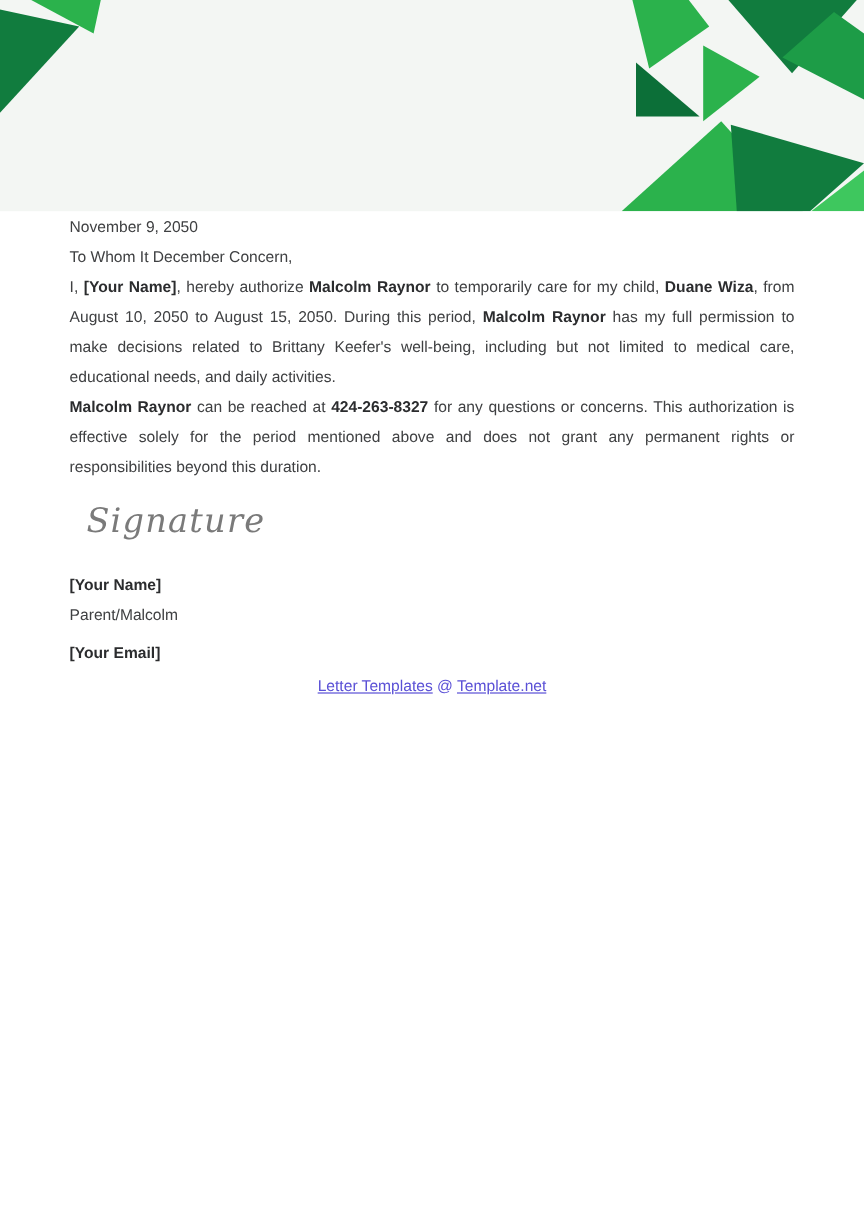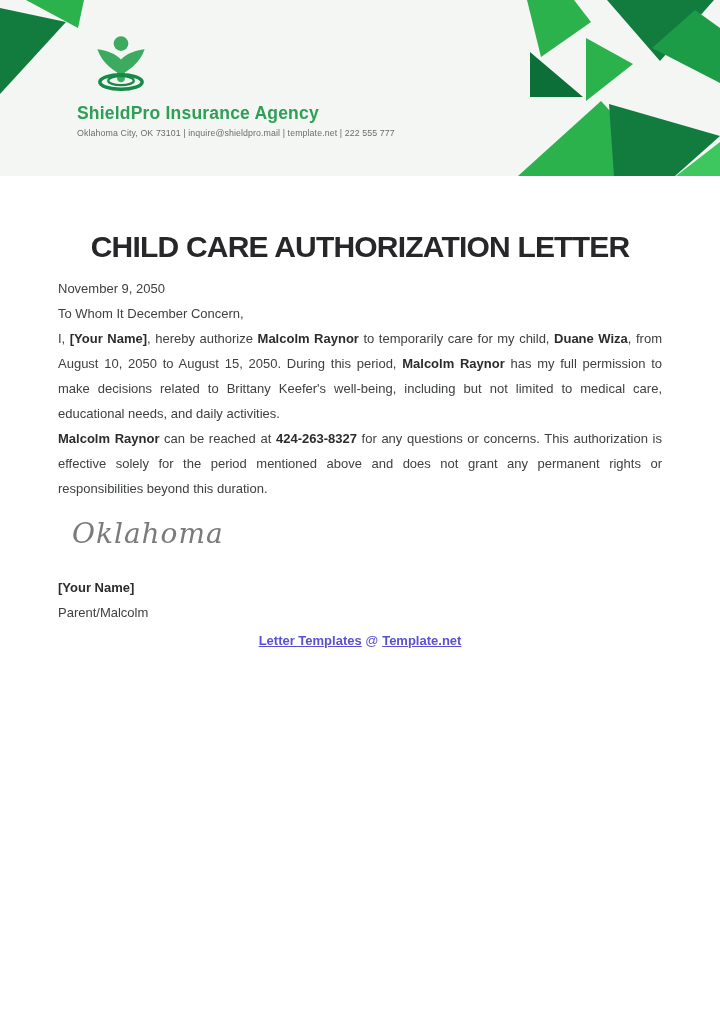--- a/index.html
+++ b/index.html
@@ -27,21 +27,21 @@
   .letter-title{font-size:30px;font-weight:700;color:var(--title-dark);text-align:center;letter-spacing:-0.8px;margin:54px 0 12px 0;line-height:34px;}
   .para{text-align:justify;}
   .line{text-align:left;}
   b{font-weight:700;color:var(--bold-text);}
   .signature{font-family:"DejaVu Serif",serif;font-style:italic;font-size:28px;color:var(--sig-grey);margin:16px 0 0 14px;line-height:34px;letter-spacing:1px;}
   .signer-name{font-weight:700;color:var(--bold-text);margin-top:24px;}
   .signer-email{font-weight:700;color:var(--bold-text);margin-top:6px;}
 
   
   .footer{margin-top:3px;text-align:center;font-size:13px;line-height:25px;color:var(--link-purple);}
-  .footer a{color:var(--link-purple);text-decoration:underline;cursor:pointer;font-weight:bold;}
+  .footer a{color:var(--link-purple);text-decoration:underline;cursor:pointer;}
   .footer .sep{text-decoration:none;}
 </style>
 </head>
 <body>
 
 <div class="page">
 
   <div class="header">
     <svg class="triangles" viewBox="0 0 720 176" xmlns="http://www.w3.org/2000/svg">
 
@@ -51,41 +51,31 @@
       <polygon points="527,0 574,0 591,22 541,57" fill="var(--tri-bright)"></polygon>
       <polygon points="530,52 583,97 530,97" fill="var(--tri-deep)"></polygon>
       <polygon points="586,38 633,64 586,101" fill="var(--tri-bright)"></polygon>
       <polygon points="607,0 714,0 660,61" fill="var(--tri-dark)"></polygon>
       <polygon points="652,48 695,10 720,28 720,83" fill="var(--tri-medium)"></polygon>
       <polygon points="518,176 601,101 669,176" fill="var(--tri-bright)"></polygon>
       <polygon points="609,104 720,136 675,176 614,176" fill="var(--tri-dark)"></polygon>
       <polygon points="676,176 720,142 720,176" fill="var(--tri-light)"></polygon>
     </svg>
 
-    <div class="brand-block">
-      <svg class="logo" viewBox="0 0 100 100" xmlns="http://www.w3.org/2000/svg">
-        <circle cx="50" cy="15" r="11.5" fill="var(--logo-green)"></circle>
-        <path d="M50,40 C42,31 28,26 13,24 C21,46 37,56 44,60 L44,70 C44,77 56,77 56,70 L56,60 C63,56 79,46 87,24 C72,26 58,31 50,40 Z" fill="var(--logo-green)"></path>
-        <ellipse cx="50" cy="75" rx="33" ry="11.5" fill="none" stroke="var(--logo-ring)" stroke-width="5.5"></ellipse>
-        <ellipse cx="50" cy="73" rx="20" ry="7" fill="none" stroke="var(--logo-ring)" stroke-width="3.5"></ellipse>
-      </svg>
-      <div class="brand-name">ShieldPro Insurance Agency</div>
-      <div class="contact-line">Oklahoma City, OK 73101 | inquire@shieldpro.mail | template.net | 222 555 777</div>
-    </div>
   </div>
 
   <div class="letter">
-    <div class="letter-title">CHILD CARE AUTHORIZATION LETTER</div>
     <div class="line">November 9, 2050</div>
     <div class="line">To Whom It December Concern,</div>
     <p class="para"><span>I, </span><b>[Your Name]</b><span>, hereby authorize </span><b>Malcolm Raynor</b><span> to temporarily care for my child, </span><b>Duane Wiza</b><span>, from August 10, 2050 to August 15, 2050. During this period, </span><b>Malcolm Raynor</b><span> has my full permission to make decisions related to Brittany Keefer's well-being, including but not limited to medical care, educational needs, and daily activities.</span></p>
     <p class="para"><b>Malcolm Raynor</b><span> can be reached at </span><b>424-263-8327</b><span> for any questions or concerns. This authorization is effective solely for the period mentioned above and does not grant any permanent rights or responsibilities beyond this duration.</span></p>
-    <div class="signature">Oklahoma</div>
+    <div class="signature">Signature</div>
     <div class="signer-name">[Your Name]</div>
     <div class="line">Parent/Malcolm</div>
+    <div class="signer-email">[Your Email]</div>
   </div>
 
   <div class="footer">
     <a>Letter Templates</a>
     <span class="sep">@</span>
     <a>Template.net</a>
   </div>
 
 </div>
 

